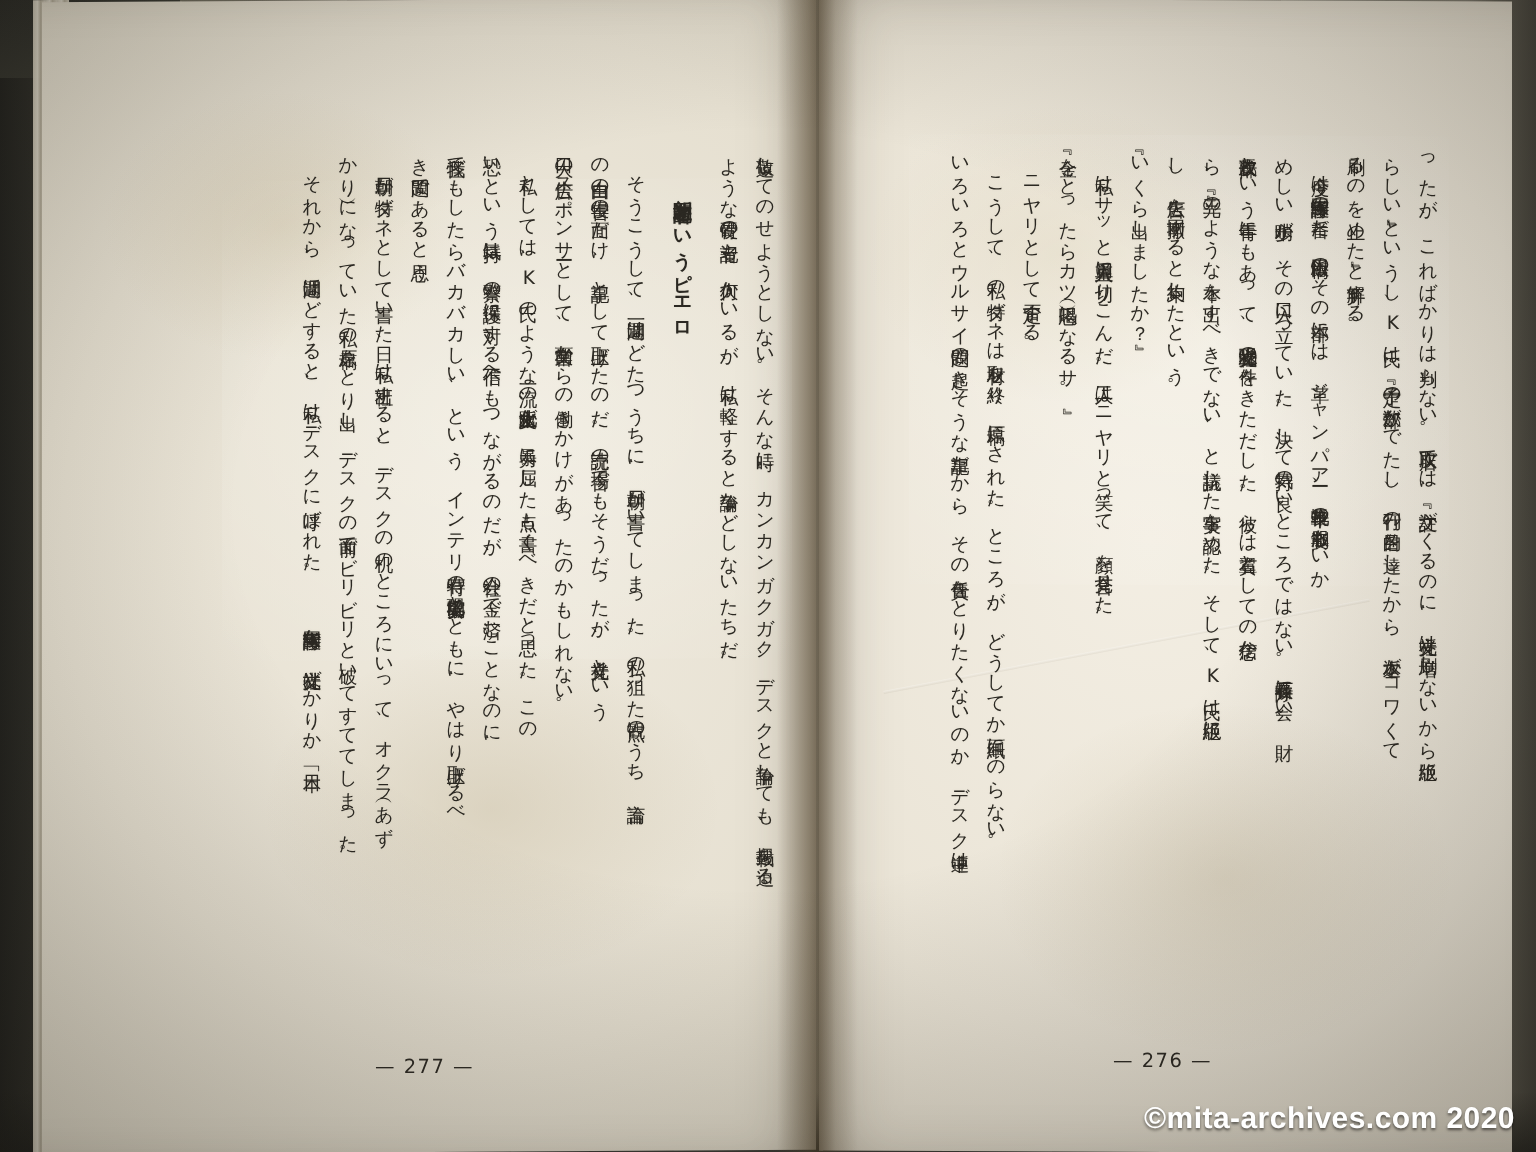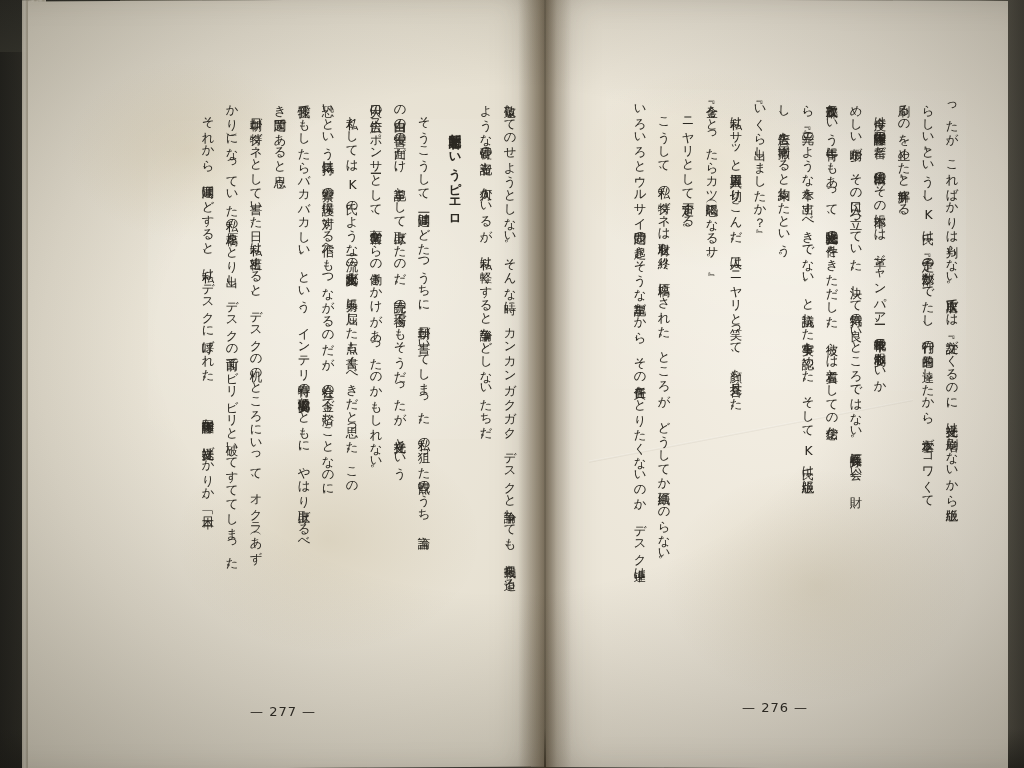--- a/index.html
+++ b/index.html
@@ -236,13 +236,14 @@
     <div class="col">怪我でもしたらバカバカしい、という、インテリ特有の現実的妥協とともに、やはり取上げるべ</div>
     <div class="col">き問題であると思う。</div>
     <div class="col">　朝日が特ダネとして書いた日、私は出社すると、デスクの机のところにいって、オクラ（あず</div>
     <div class="col">かり）になっていた私の原稿をとり出し、デスクの面前でビリビリと破いてすててしまった。</div>
     <div class="col">　それから、週間ほどすると、私はデスクに呼ばれた。　　護国青年隊か、光文社ばかりか、「日本</div>
   </div>
   <div class="folio" style="left:250px; top:704px;">— 277 —</div>
 
   <div class="vignette"></div>
 
+  <div class="watermark">©mita-archives.com 2020</div>
 </div>
 
 </body></html>

